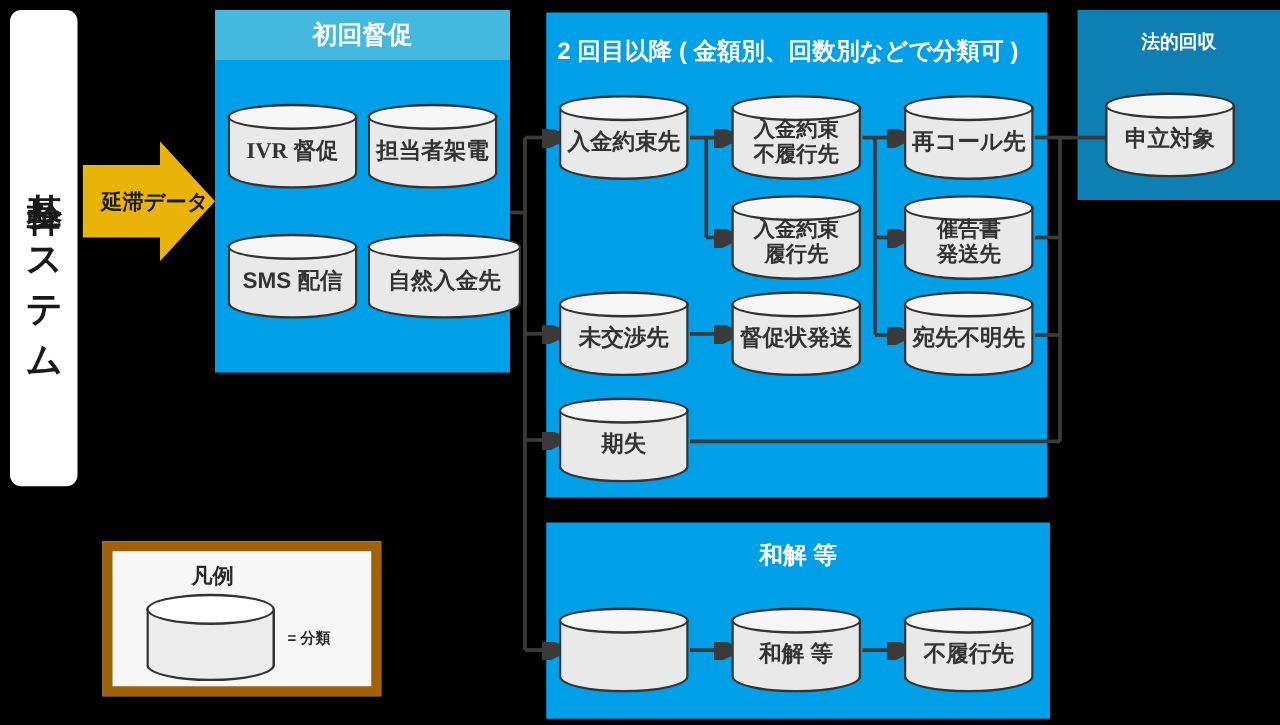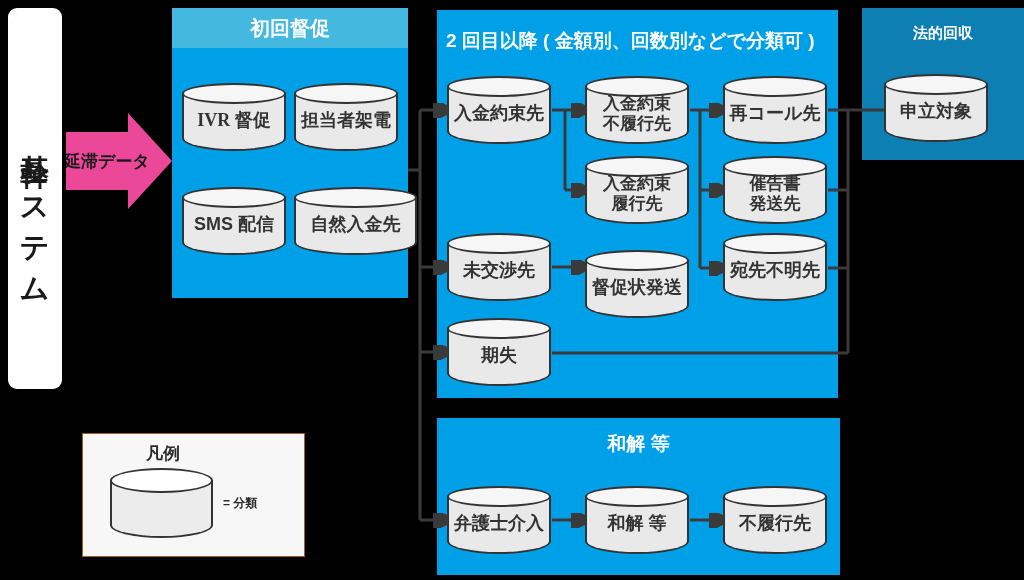--- a/index.html
+++ b/index.html
@@ -26,23 +26,23 @@
     display:flex;align-items:center;justify-content:center;
   }
   .vtext{
     writing-mode:vertical-rl;text-orientation:upright;
     font-size:29px;font-weight:bold;color:#1a1a1a;letter-spacing:5px;
     margin-top:28px;
   }
   
   .big-arrow{
     position:absolute;left:66px;top:113px;width:120px;height:96px;
-    background:#ec4899;
+    background:#eab308;
     clip-path:polygon(0 19px,62px 19px,62px 0,106px 48px,62px 96px,62px 77px,0 77px);
-    display:flex;align-items:center;justify-content:flex-start;
+    display:flex;align-items:center;justify-content:center;
   }
   .big-arrow span{
     font-size:17px;font-weight:bold;color:#1a1a1a;white-space:nowrap;
     transform:translateX(-2px);
   }
   
   .stage{position:absolute;background:var(--primary-blue);}
   .stage-first{left:172px;top:8px;width:236px;height:290px;}
   .stage-second{left:437px;top:10px;width:401px;height:388px;}
   .stage-settlement{left:437px;top:418px;width:403px;height:157px;}
@@ -75,21 +75,21 @@
   .cyl-label{
     position:absolute;left:0;right:0;top:12px;bottom:4px;
     display:flex;align-items:center;justify-content:center;text-align:center;
     font-size:18px;font-weight:bold;color:var(--label);
     line-height:1.18;white-space:pre-line;
   }
   .cyl-label.small{font-size:17px;}
   
   .legend{
     position:absolute;left:82px;top:433px;width:223px;height:124px;
-    background:#f7f7f7;border:1px solid #a16207;box-sizing:border-box;
+    background:#f7f7f7;border:8px solid #a16207;box-sizing:border-box;
   }
   .legend-title{
     position:absolute;left:0;top:8px;width:160px;text-align:center;
     font-size:17px;font-weight:bold;color:#2a2a2a;
   }
   .legend-cyl{left:27px;top:34px;width:103px;height:70px;}
   .legend-cyl .cyl-top{height:25px;background:#ffffff;}
   .legend-cyl .cyl-body{top:12px;background:#ececec;}
   .legend-eq{
     position:absolute;left:140px;top:61px;font-size:12px;font-weight:bold;color:#2a2a2a;
@@ -205,21 +205,21 @@
       <div class="cyl-body"></div>
       <div class="cyl-top"></div>
       <div class="cyl-label">未交渉先</div>
     </div>
     <div class="cyl" style="left:286px;top:146px;">
       <div class="cyl-body"></div>
       <div class="cyl-top"></div>
       <div class="cyl-label small">催告書
 発送先</div>
     </div>
-    <div class="cyl" style="left:148px;top:223px;margin-top:17px;">
+    <div class="cyl" style="left:148px;top:223px;">
       <div class="cyl-body"></div>
       <div class="cyl-top"></div>
       <div class="cyl-label">督促状発送</div>
     </div>
     <div class="cyl" style="left:286px;top:223px;">
       <div class="cyl-body"></div>
       <div class="cyl-top"></div>
       <div class="cyl-label">宛先不明先</div>
     </div>
     <div class="cyl" style="left:10px;top:308px;">
@@ -236,21 +236,20 @@
       <div class="cyl-top"></div>
       <div class="cyl-label">申立対象</div>
     </div>
   </section>
 
   <section class="stage stage-settlement">
     <div class="stage-title title-settlement">和解 等</div>
     <div class="cyl" style="left:10px;top:68px;">
       <div class="cyl-body"></div>
       <div class="cyl-top"></div>
-      <div class="cyl-label">弁護士介入</div>
     </div>
     <div class="cyl" style="left:148px;top:68px;">
       <div class="cyl-body"></div>
       <div class="cyl-top"></div>
       <div class="cyl-label">和解 等</div>
     </div>
     <div class="cyl" style="left:286px;top:68px;">
       <div class="cyl-body"></div>
       <div class="cyl-top"></div>
       <div class="cyl-label">不履行先</div>

